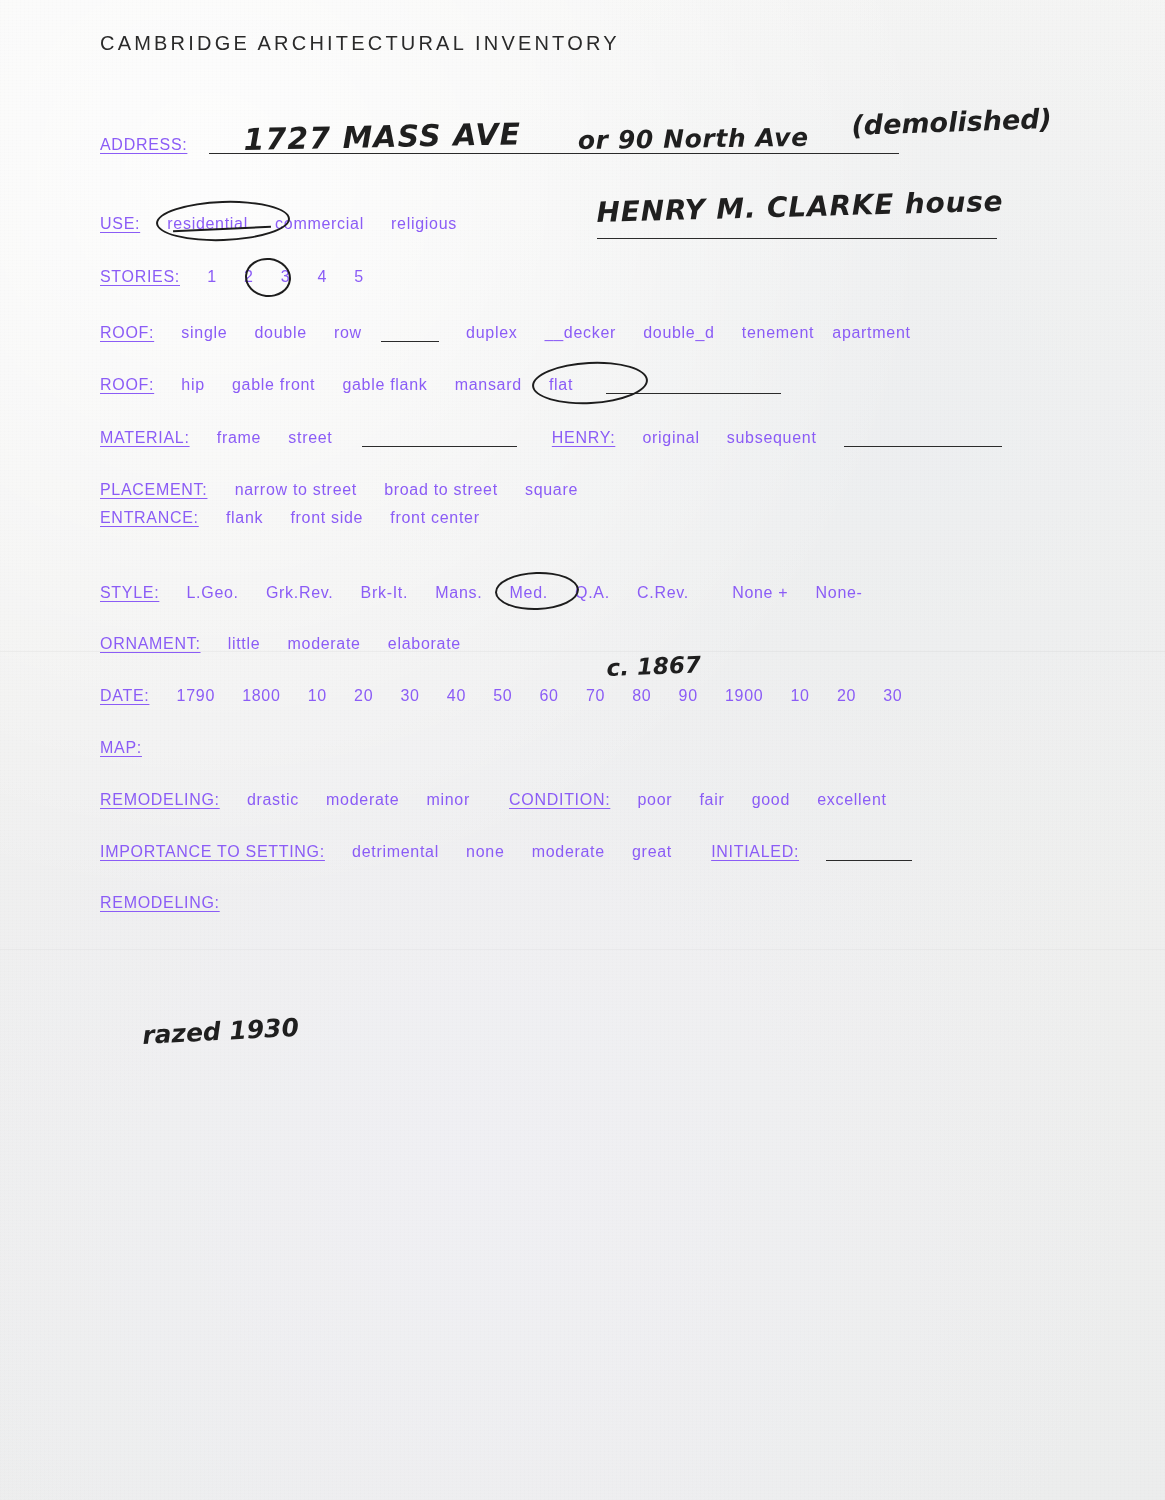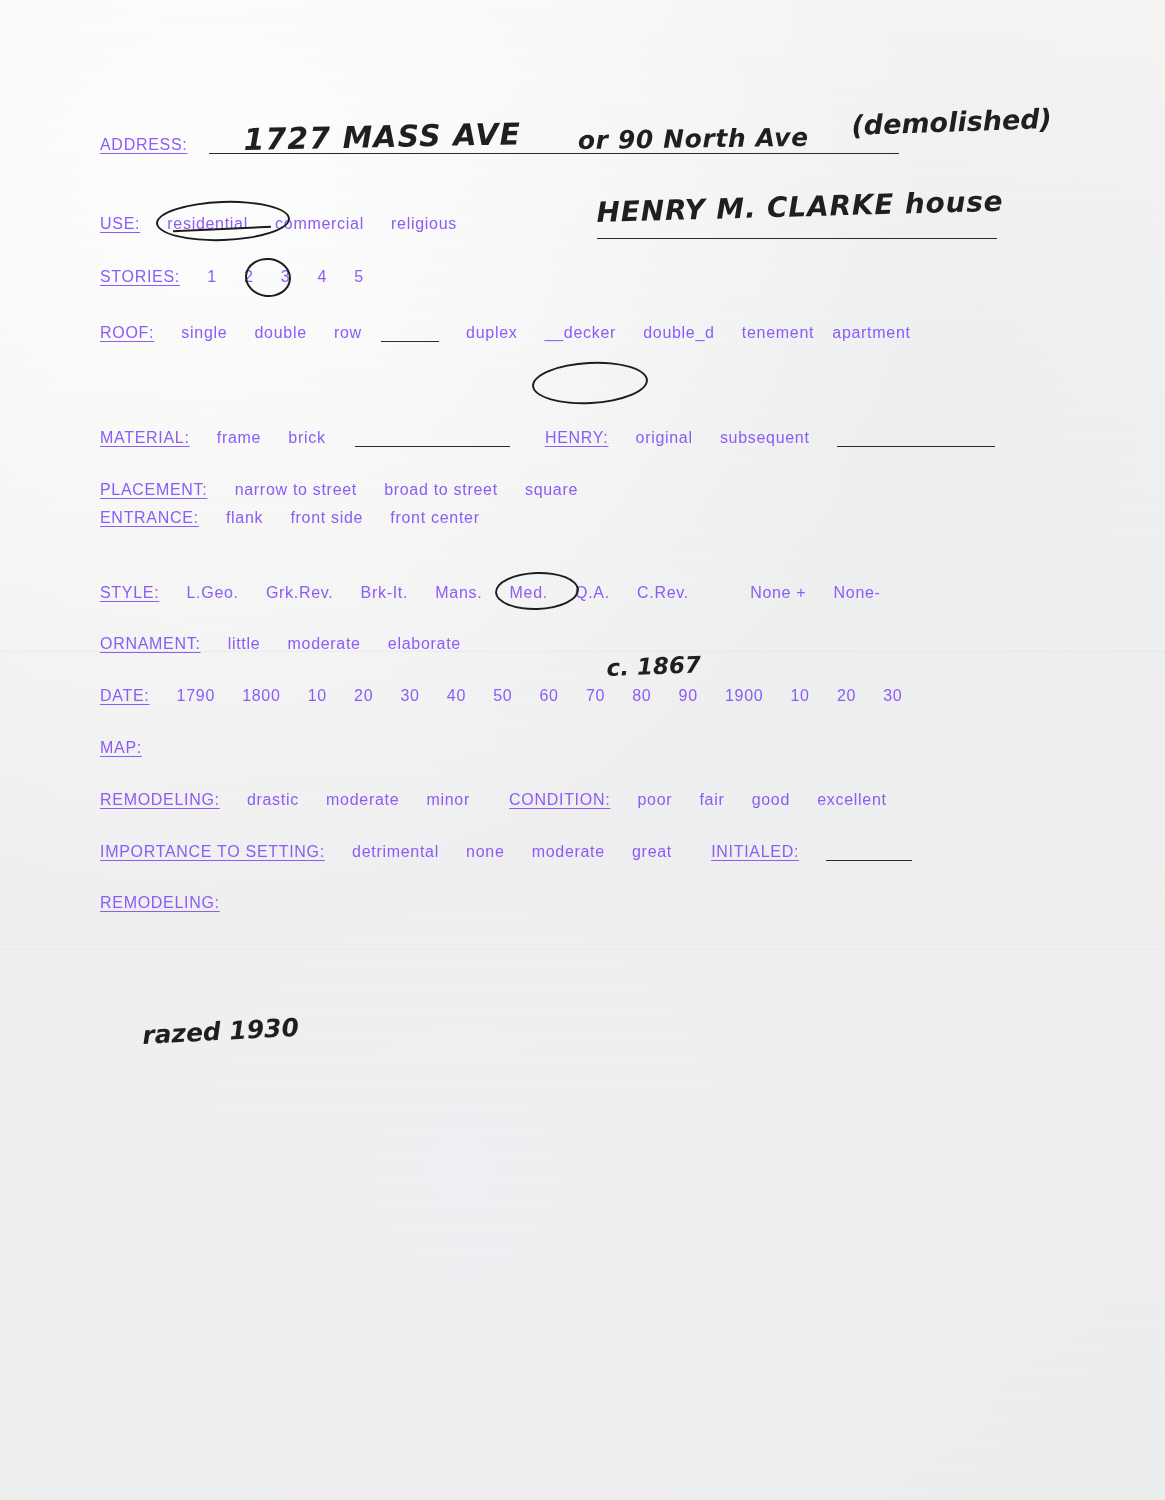--- a/index.html
+++ b/index.html
@@ -122,20 +122,21 @@
 </head>
 <body>
 
 <div class="paper"></div>
 <div class="grain"></div>
 <div class="scanline" style="top:651px;"></div>
 <div class="scanline" style="top:949px; background:rgba(0,0,0,0.028);"></div>
 
 <div class="content">
 
+  <div class="title">CAMBRIDGE  ARCHITECTURAL  INVENTORY</div>
 
   <div class="row" style="top:136px;">
     <span class="lbl">ADDRESS:</span>
     <span class="blank-line" style="width:690px; margin-left:16px;"></span>
   </div>
   <div class="hw hw-address">1727 MASS AVE</div>
   <div class="hw hw-or">or 90 North Ave</div>
   <div class="hw hw-demo">(demolished)</div>
 
   <div class="row" style="top:215px;">
@@ -165,26 +166,35 @@
     <span class="opt">double</span>
     <span class="opt">row</span>
     <span class="blank-line" style="width:58px; margin-left:14px;"></span>
     <span class="opt">duplex</span>
     <span class="opt">__decker</span>
     <span class="opt">double_d</span>
     <span class="opt">tenement</span>
     <span class="opt tight">apartment</span>
   </div>
 
+  <div class="row" style="top:376px;">
+    <span class="lbl">ROOF:</span>
+    <span class="opt">hip</span>
+    <span class="opt">gable front</span>
+    <span class="opt">gable flank</span>
+    <span class="opt">mansard</span>
+    <span class="opt">flat</span>
+    <span class="blank-line" style="width:175px; margin-left:28px;"></span>
+  </div>
   <div class="ell" style="left:532px; top:362px; width:112px; height:38px; transform:rotate(-3deg);"></div>
 
   <div class="row" style="top:429px;">
     <span class="lbl">MATERIAL:</span>
     <span class="opt">frame</span>
-    <span class="opt">brick</span>
+    <span class="opt">street</span>
     <span class="blank-line" style="width:155px; margin-left:24px;"></span>
     <span class="lbl" style="margin-left:30px;">HENRY:</span>
     <span class="opt">original</span>
     <span class="opt">subsequent</span>
     <span class="blank-line" style="width:158px; margin-left:22px;"></span>
   </div>
 
   <div class="row" style="top:481px;text-align:right;">
     <span class="lbl">PLACEMENT:</span>
     <span class="opt">narrow to street</span>
@@ -201,21 +211,21 @@
 
   <div class="row" style="top:584px;">
     <span class="lbl">STYLE:</span>
     <span class="opt">L.Geo.</span>
     <span class="opt">Grk.Rev.</span>
     <span class="opt">Brk-It.</span>
     <span class="opt">Mans.</span>
     <span class="opt">Med.</span>
     <span class="opt">Q.A.</span>
     <span class="opt">C.Rev.</span>
-    <span class="opt" style="margin-left:56px;">None +</span>
+    <span class="opt" style="margin-left:38px;">None +</span>
     <span class="opt">None-</span>
   </div>
   <div class="ell" style="left:495px; top:572px; width:80px; height:34px; transform:rotate(-2deg);"></div>
 
   <div class="row" style="top:635px;">
     <span class="lbl">ORNAMENT:</span>
     <span class="opt">little</span>
     <span class="opt">moderate</span>
     <span class="opt">elaborate</span>
   </div>

